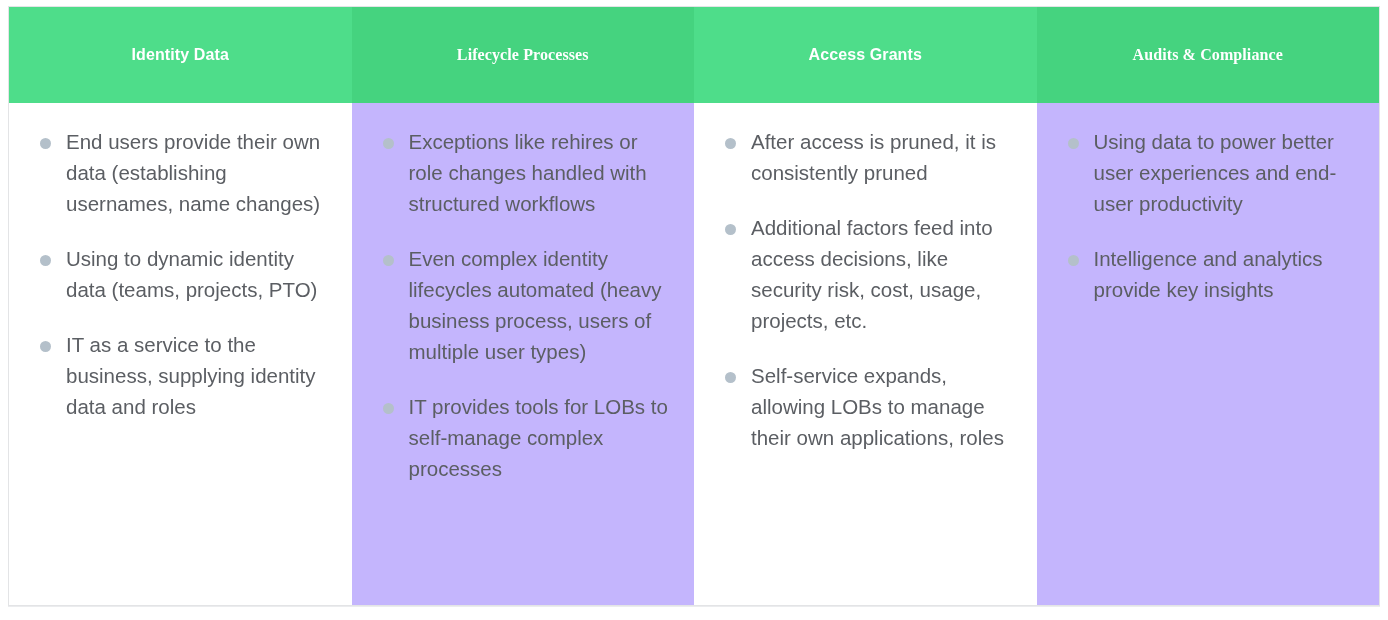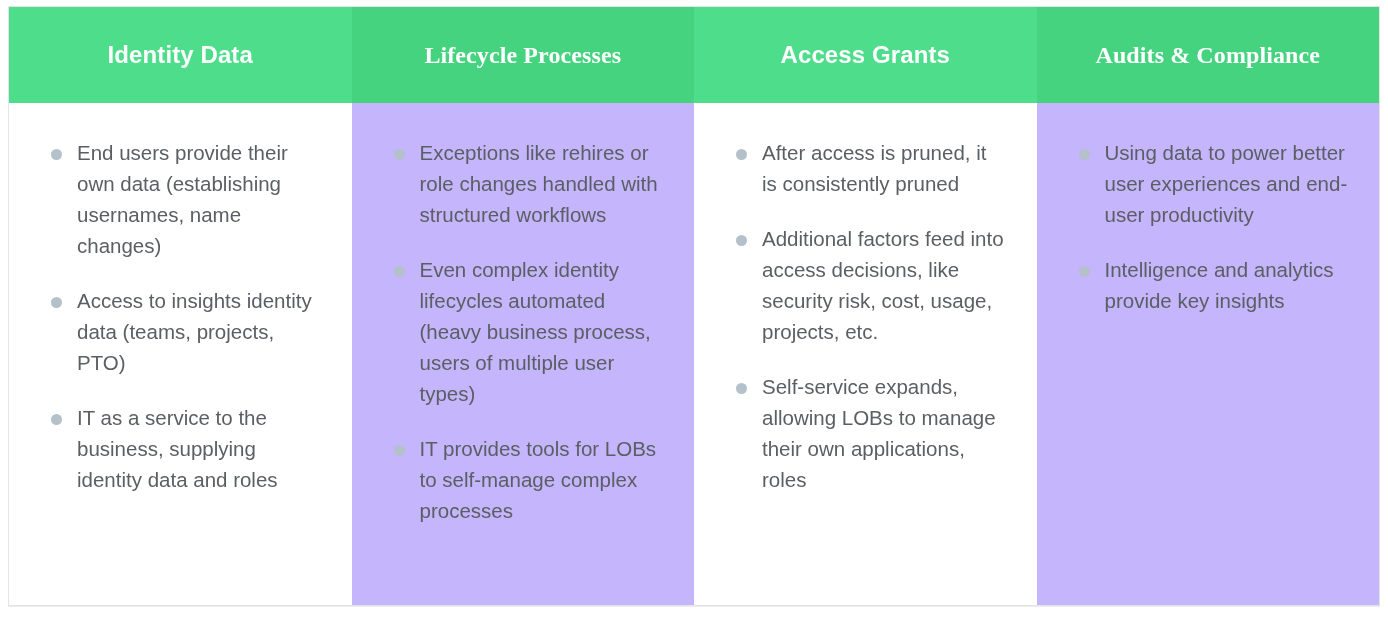--- a/index.html
+++ b/index.html
@@ -38,21 +38,21 @@
     height: 96px;
     flex: 0 0 96px;
   }
 
   .header-cell {
     flex: 1 1 25%;
     display: flex;
     align-items: center;
     justify-content: center;
     color: #ffffff;
-    font-size: 24px;
+    font-size: 16px;
     font-weight: bold;
     letter-spacing: 0.1px;
     text-align: center;
     box-sizing: border-box;
     padding: 12px 8px;
   }
   .header-cell.shade-a { background: #4edd8a; }
   .header-cell.shade-b { background: #45d37f; font-family: Liberation Serif, serif; }
 
   .body-row {
@@ -65,21 +65,21 @@
     flex: 1 1 25%;
     box-sizing: border-box;
     padding: 22px 18px 18px 18px;
     min-width: 0;
   }
   .body-cell.bg-white { background: #ffffff; }
   .body-cell.bg-gray  { background: #c4b5fd; }
 
   .bullet-list {
     list-style: none;
-    margin: 12px;
+    margin: 1px;
     padding: 0;
   }
 
   .bullet-item {
     position: relative;
     padding-left: 38px;
     margin-bottom: 24px;
     color: #5b5e63;
     font-size: 20.5px;
     line-height: 31px;
@@ -120,21 +120,21 @@
     <div class="body-row">
 
       <div class="body-cell bg-white">
         <ul class="bullet-list">
           <li class="bullet-item">
             <span class="bullet-dot"></span>
             <span>End users provide their own data (establishing usernames, name changes)</span>
           </li>
           <li class="bullet-item">
             <span class="bullet-dot"></span>
-            <span>Access to insights identity data (teams, projects, PTO)</span>
+            <span>Using to dynamic identity data (teams, projects, PTO)</span>
           </li>
           <li class="bullet-item">
             <span class="bullet-dot"></span>
             <span>IT as a service to the business, supplying identity data and roles</span>
           </li>
         </ul>
       </div>
 
       <div class="body-cell bg-gray">
         <ul class="bullet-list">

